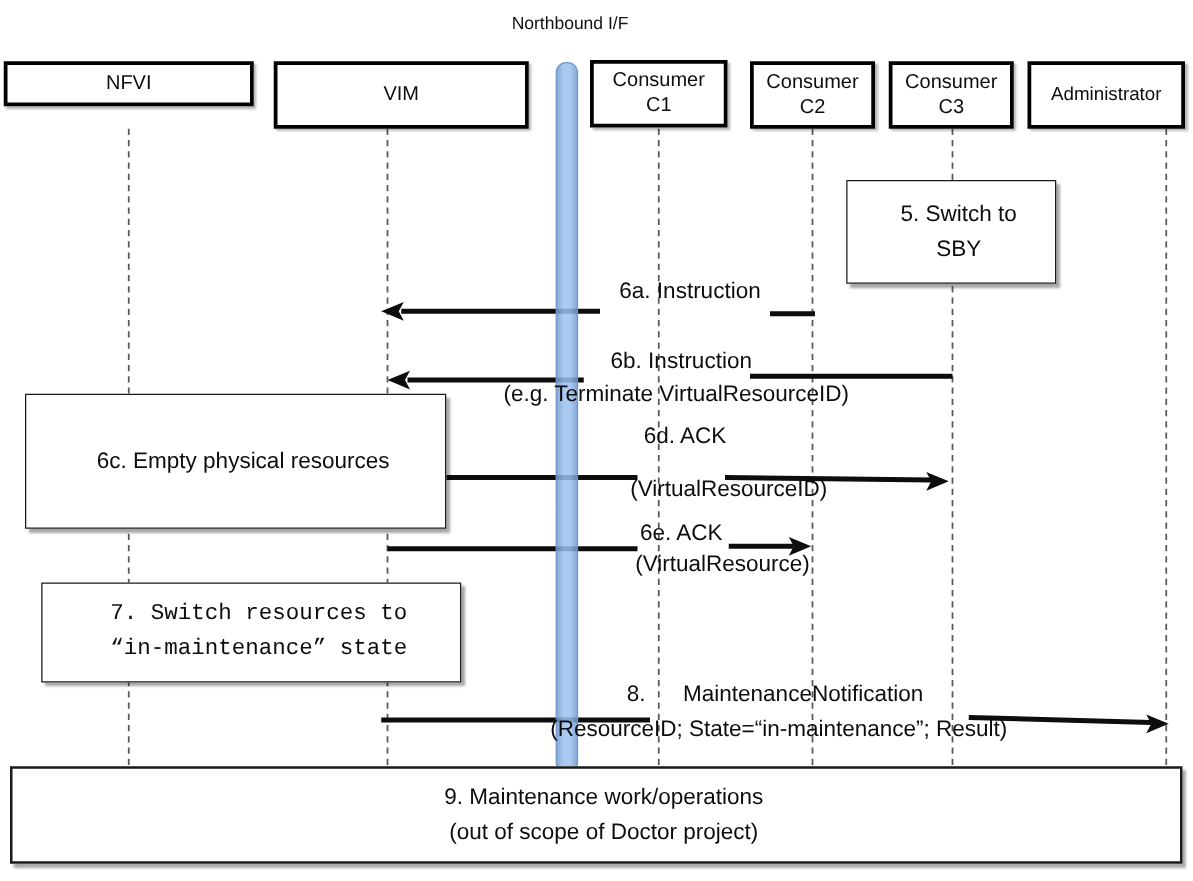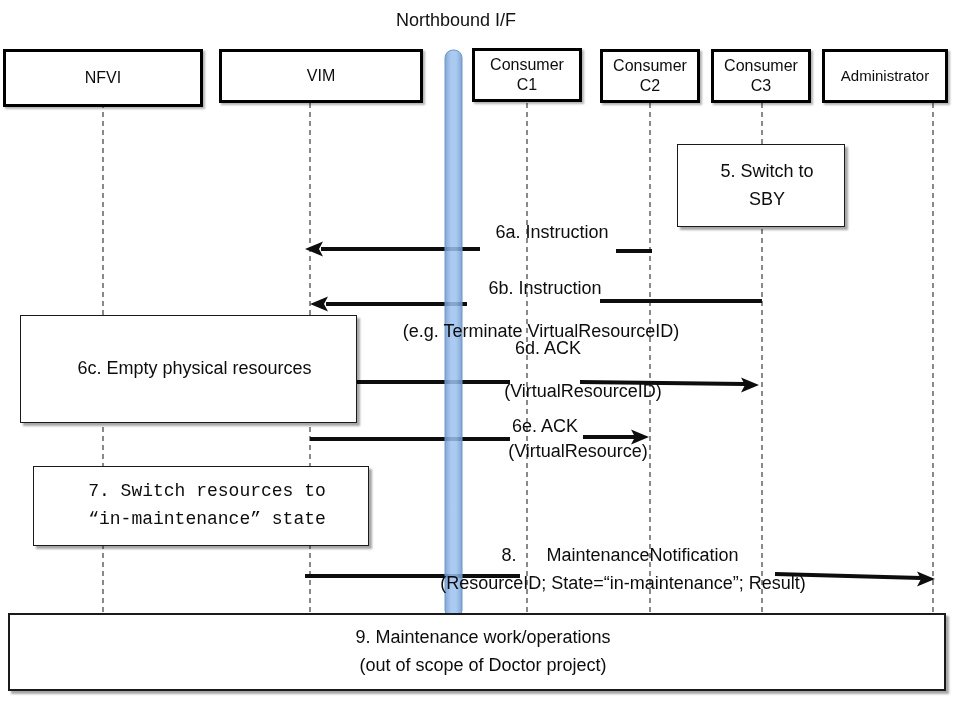--- a/index.html
+++ b/index.html
@@ -3,21 +3,21 @@
 <meta charset="utf-8">
 <style>
   html,body { margin:0; padding:0; background:#fff; }
   .stage {
     position:relative; width:954px; height:705px; background:#ffffff;
     font-family:"Liberation Sans", sans-serif; color:#0d0d0d; overflow:hidden;
   }
   .stage svg { position:absolute; left:0; top:0; }
   .title {
     position:absolute; transform:translateX(-50%);
-    font-size:18px; color:#111; white-space:pre;
+    font-size:14px; color:#111; white-space:pre;
   }
   .actor {
     position:absolute; box-sizing:border-box; background:#fff;
     border:3px solid #000; box-shadow:2px 2px 2px rgba(0,0,0,0.3);
     display:flex; flex-direction:column; align-items:center; justify-content:center;
     text-align:center; font-size:16px; line-height:1.28; white-space:pre;
   }
   .note {
     position:absolute; box-sizing:border-box; background:#fff;
     border:1.5px solid #1a1a1a; box-shadow:3px 3px 2px rgba(0,0,0,0.35);
@@ -80,21 +80,21 @@
         <line x1="775" y1="574" x2="921" y2="578"></line>
         <polygon points="935,579 917,571.5 921,579 917,586.5" stroke="none"></polygon>
       </g>
     </g>
 
     <rect x="445" y="50" width="17" height="568" rx="8" fill="url(#barGrad)" fill-opacity="0.85" stroke="#6d97cc" stroke-width="1"></rect>
   </svg>
 
   <div class="title" style="left:456px; top:10px;">Northbound I/F</div>
 
-  <div class="actor" style="left:3px;   top:49px; width:200px; height:58px;">
+  <div class="actor" style="left:3px;   top:49px; width:200px; height:36px;">
     <span>NFVI</span>
   </div>
   <div class="actor" style="left:219px; top:49px; width:204px; height:54px;">
     <span>VIM</span>
   </div>
   <div class="actor" style="left:472px; top:48px; width:110px; height:54px;">
     <span>Consumer</span>
     <span>C1</span>
   </div>
   <div class="actor" style="left:600px; top:49px; width:100px; height:54px;">
@@ -121,21 +121,21 @@
     <div>“in-maintenance” state</div>
   </div>
   <div class="note big" style="left:8px; top:613px; width:938px; height:78px;">
     <div>9. Maintenance work/operations</div>
     <div>(out of scope of Doctor project)</div>
   </div>
 
   <div class="mlabel" style="left:552px; top:222px;">6a. Instruction</div>
 
   <div class="mlabel" style="left:545px; top:278px;">6b. Instruction</div>
-  <div class="mlabel" style="left:541px; top:305px;margin-top:16px;">(e.g. Terminate VirtualResourceID)</div>
+  <div class="mlabel" style="left:541px; top:305px;">(e.g. Terminate VirtualResourceID)</div>
 
   <div class="mlabel" style="left:548px; top:338px;">6d. ACK</div>
   <div class="mlabel" style="left:583px; top:381px;">(VirtualResourceID)</div>
 
   <div class="mlabel" style="left:545px; top:416px;">6e. ACK</div>
   <div class="mlabel" style="left:578px; top:441px;">(VirtualResource)</div>
 
   <div class="mlabel" style="left:620px; top:545px;">8.      MaintenanceNotification</div>
   <div class="mlabel" style="left:623px; top:573px;">(ResourceID; State=“in-maintenance”; Result)</div>
 

